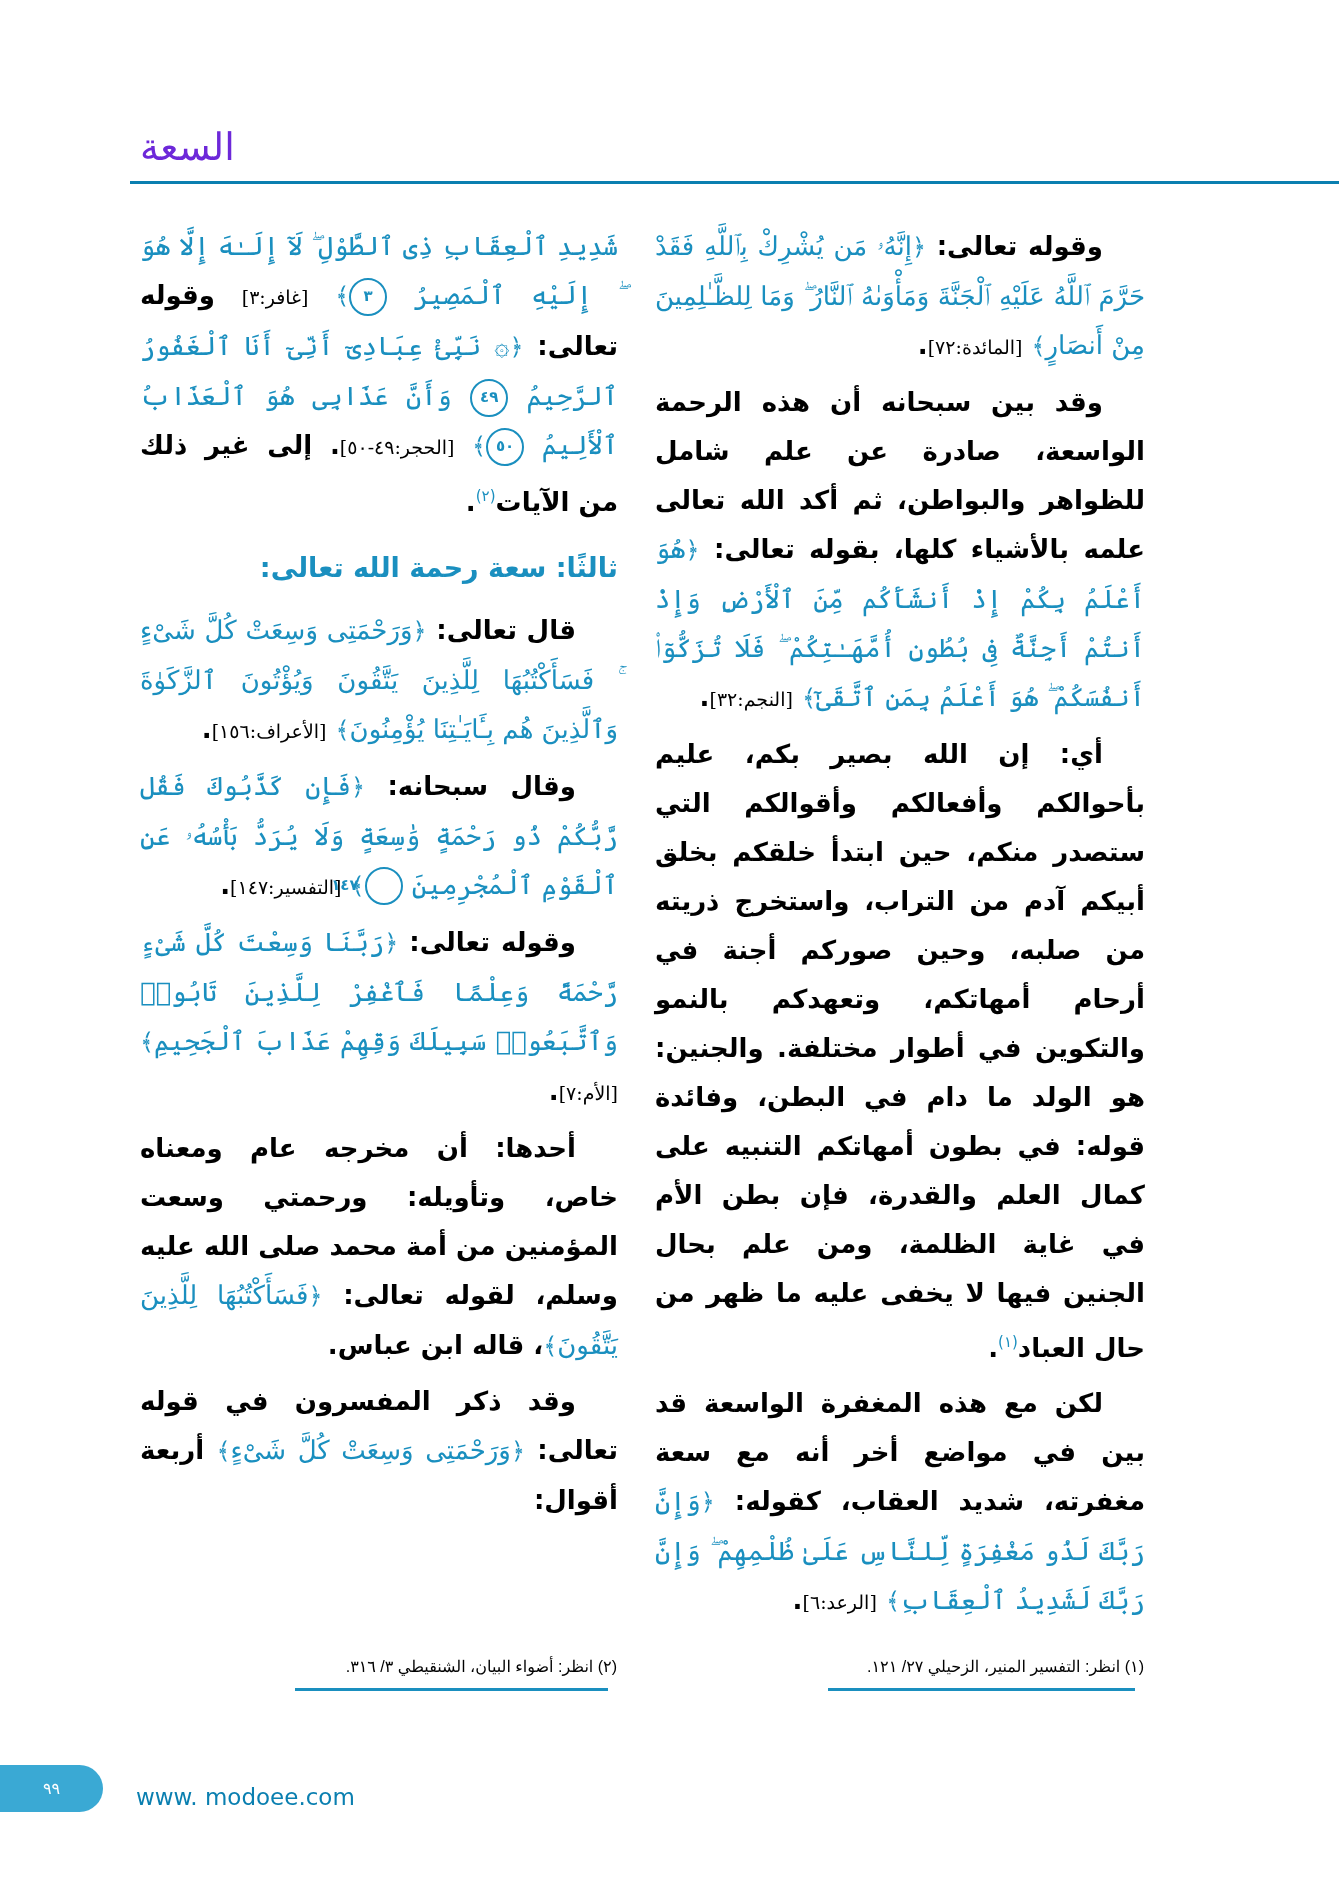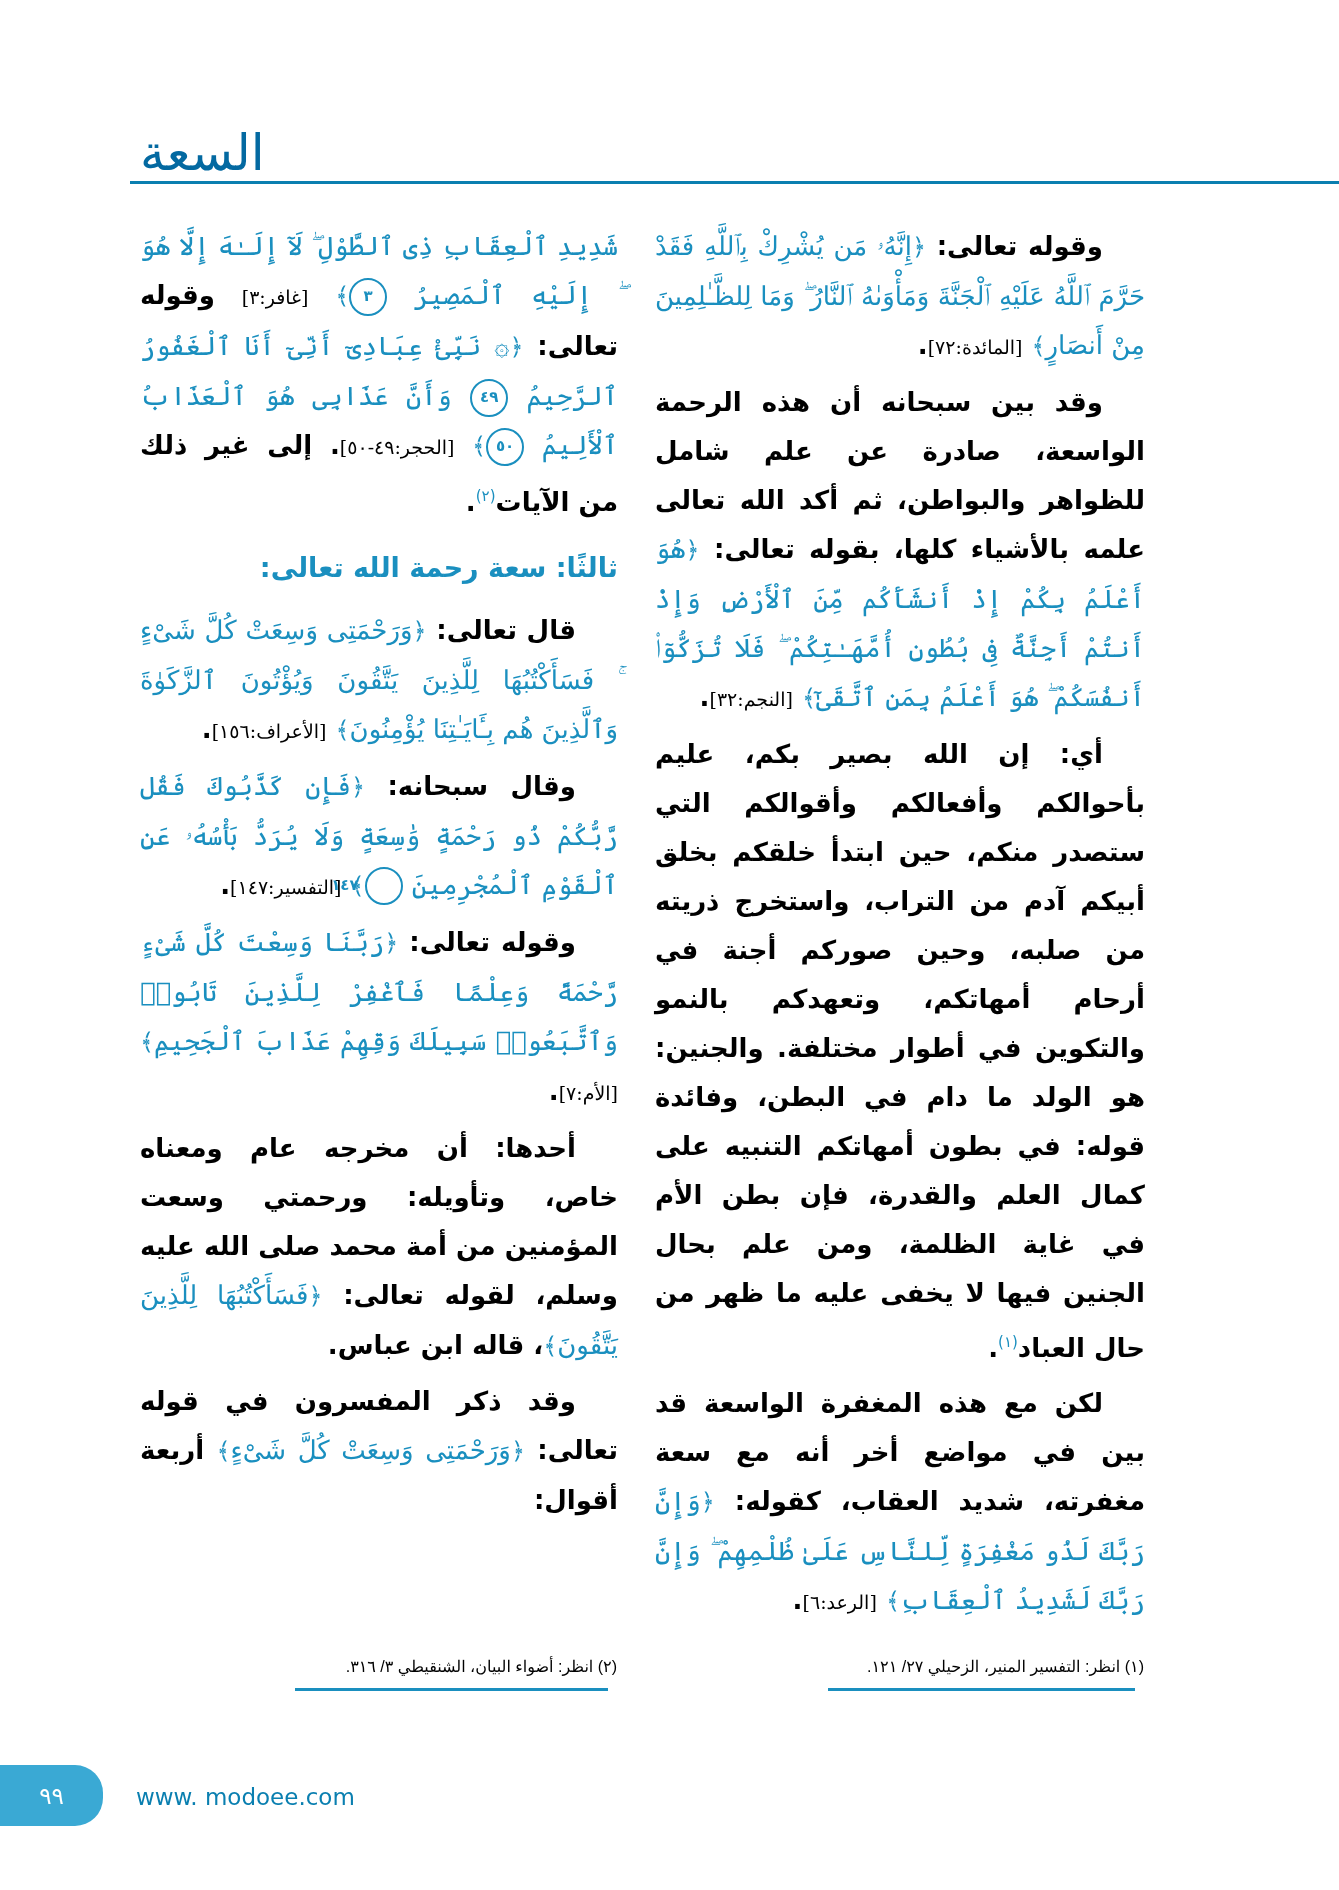--- a/index.html
+++ b/index.html
@@ -1,36 +1,36 @@
 <!DOCTYPE html>
 <html><head>
 <meta charset="utf-8">
 <style>
   html, body { margin: 0; padding: 0; background: #ffffff; }
   body { width: 1339px; height: 1890px; position: relative; overflow: hidden; font-family: "DejaVu Sans", sans-serif; color: #000; }
-  .header-title { position: absolute; left: 140px; top: 128px; font-family: "DejaVu Serif", serif; font-size: 50px; color: #0369a1; direction: rtl; line-height: 1; text-align: center; }
+  .header-title { position: absolute; left: 140px; top: 128px; font-family: "DejaVu Serif", serif; font-size: 38px; color: #6d28d9; direction: rtl; line-height: 1; text-align: center; }
   .header-rule { position: absolute; left: 130px; top: 181px; width: 1209px; height: 3px; background: #0a7fb0; }
   .col { position: absolute; top: 222px; direction: rtl; text-align: justify; font-family: "DejaVu Sans", sans-serif; font-weight: bold; font-size: 26px; line-height: 49px; }
   .col-right { left: 655px; width: 490px; }
   .col-left { left: 140px; width: 478px; }
   .p { margin: 0 0 6px 0; }
   .indent { text-indent: 42px; }
   .q { color: #1a8fbf; font-family: "DejaVu Serif", serif; font-weight: normal; }
   .orn { color: #1a8fbf; font-weight: normal; font-size: 24px; }
   .ref { font-family: "DejaVu Serif", serif; font-weight: normal; font-size: 19px; color: #000; }
   .sup { color: #1a8fbf; font-size: 15px; vertical-align: super; font-weight: normal; }
   .ayah-num { display: inline-block; width: 34px; height: 34px; border: 2px solid #1a8fbf; border-radius: 50%; text-align: center; line-height: 32px; font-size: 15px; color: #1a8fbf; font-weight: bold; vertical-align: middle; }
   .heading { color: #1a8fbf; font-weight: bold; font-size: 27px; margin: 16px 0 14px 0; }
   .fn-rule { position: absolute; height: 3px; background: #1a8fbf; }
   .fn-rule-right { left: 828px; top: 1688px; width: 307px; }
   .fn-rule-left { left: 295px; top: 1688px; width: 313px; }
   .footnote { position: absolute; top: 1657px; direction: rtl; font-family: Liberation Sans, sans-serif; font-size: 16px; }
   .fn-right { right: 195px; }
   .fn-left { right: 722px; }
-  .page-badge { position: absolute; left: 0; top: 1765px; width: 103px; height: 61px; background: #3aa9d4; border-radius: 0 28px 28px 0; color: #fff; font-size: 23px; display: flex; align-items: center; justify-content: center; }
+  .page-badge { position: absolute; left: 0; top: 1765px; width: 103px; height: 47px; background: #3aa9d4; border-radius: 0 28px 28px 0; color: #fff; font-size: 16px; display: flex; align-items: center; justify-content: center; font-family: Liberation Serif, serif; }
   .site { position: absolute; left: 136px; top: 1784px; font-family: "DejaVu Sans", sans-serif; font-size: 23px; color: #0a7fb0; }
 </style>
 </head>
 <body>
 
 <div class="header-title">السعة</div>
 <div class="header-rule"></div>
 
 <div class="col col-right">
   <p class="p indent">

